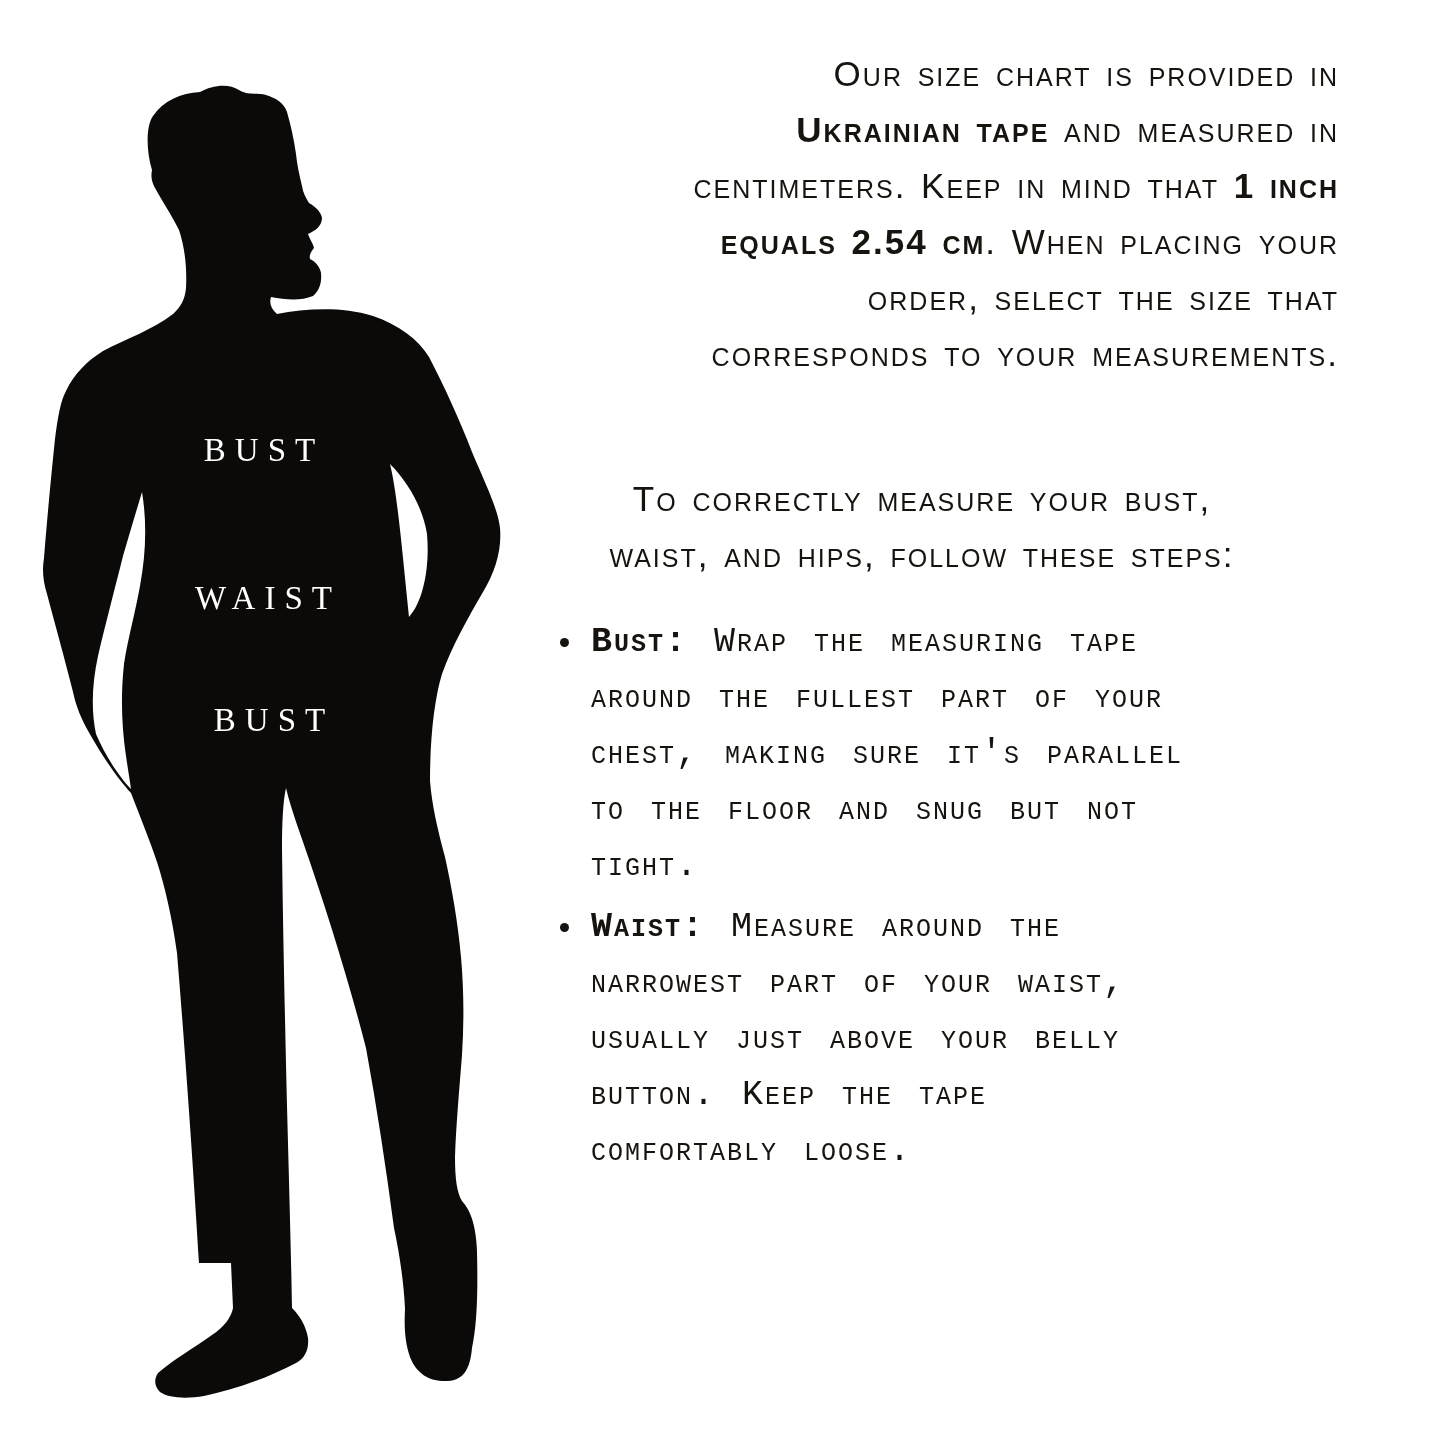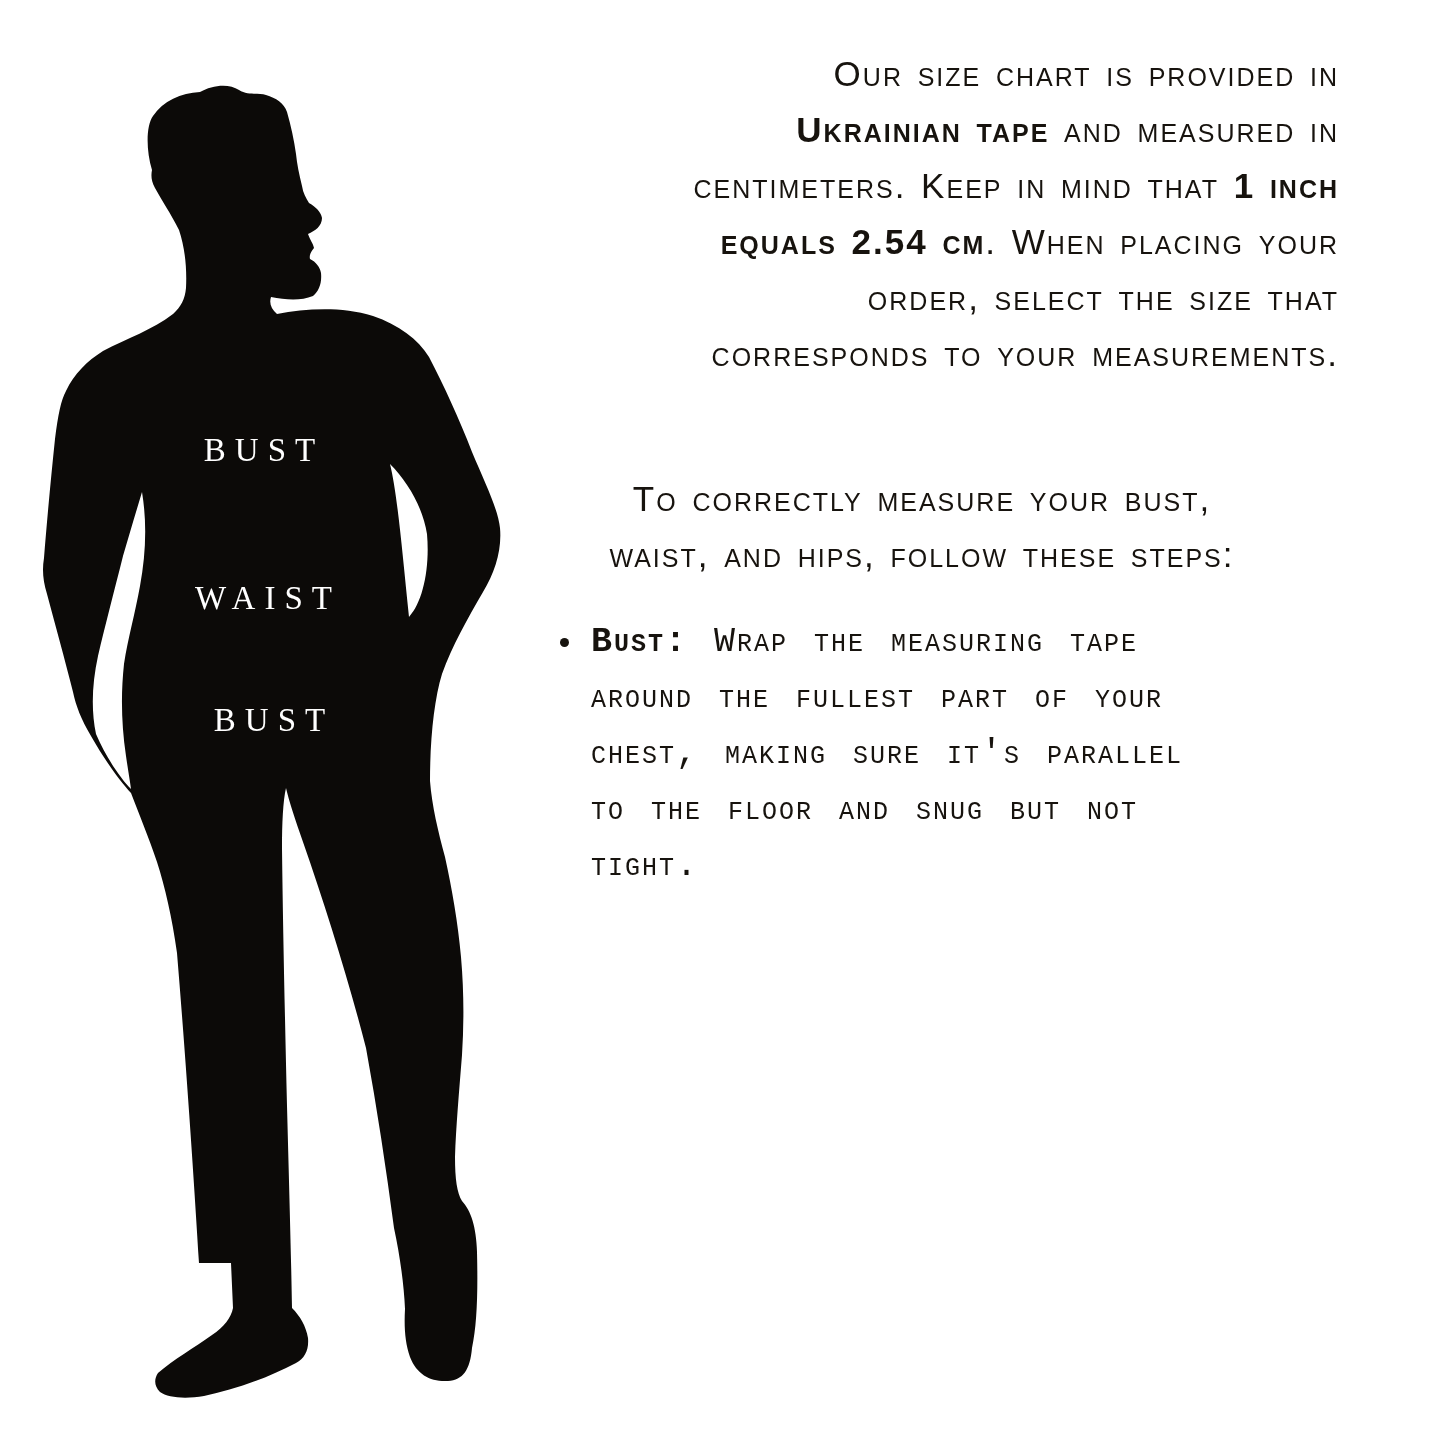--- a/index.html
+++ b/index.html
@@ -178,16 +178,21 @@
 
     <p class="para p2">To correctly measure your bust,
 waist, and hips, follow these steps:</p>
 
     <ul class="bullets">
       <li><span class="b">Bust:</span><span> Wrap the measuring tape
 around the fullest part of your
 chest, making sure it's parallel
 to the floor and snug but not
 tight.</span></li>
+      <li><span class="b">Waist:</span><span> Measure around the
+narrowest part of your waist,
+usually just above your belly
+button. Keep the tape
+comfortably loose.</span></li>
     </ul>
 
   </div>
 </div>
 
 </body></html>

